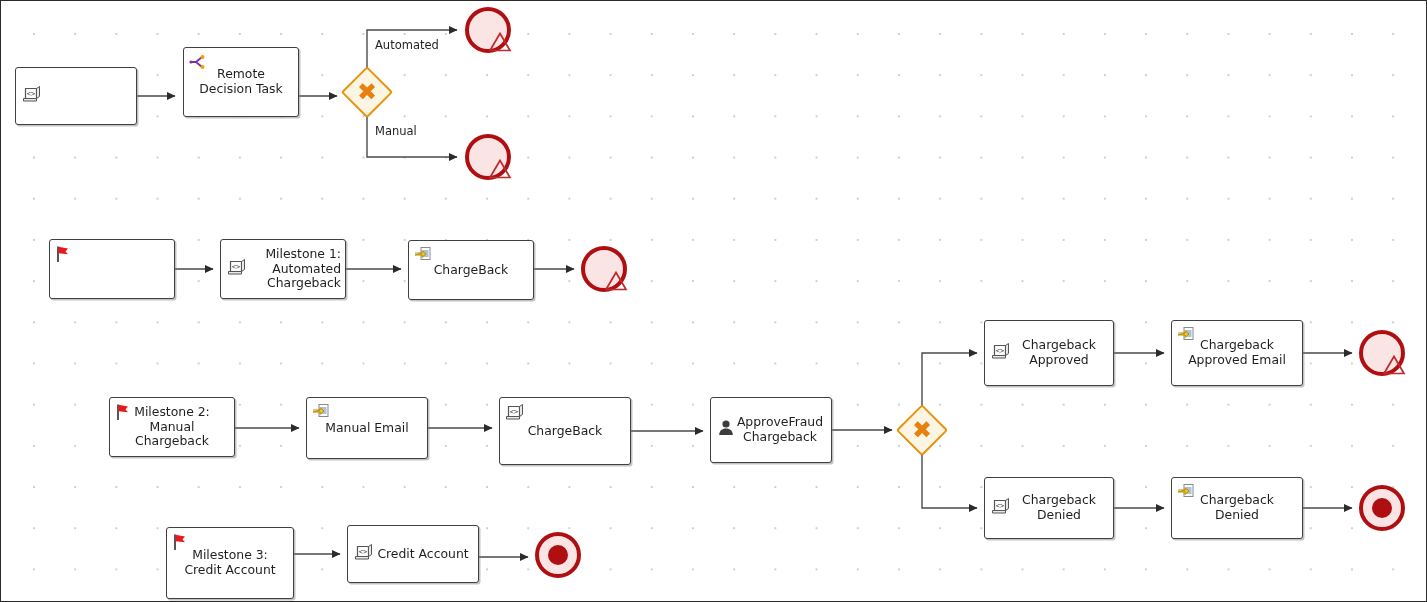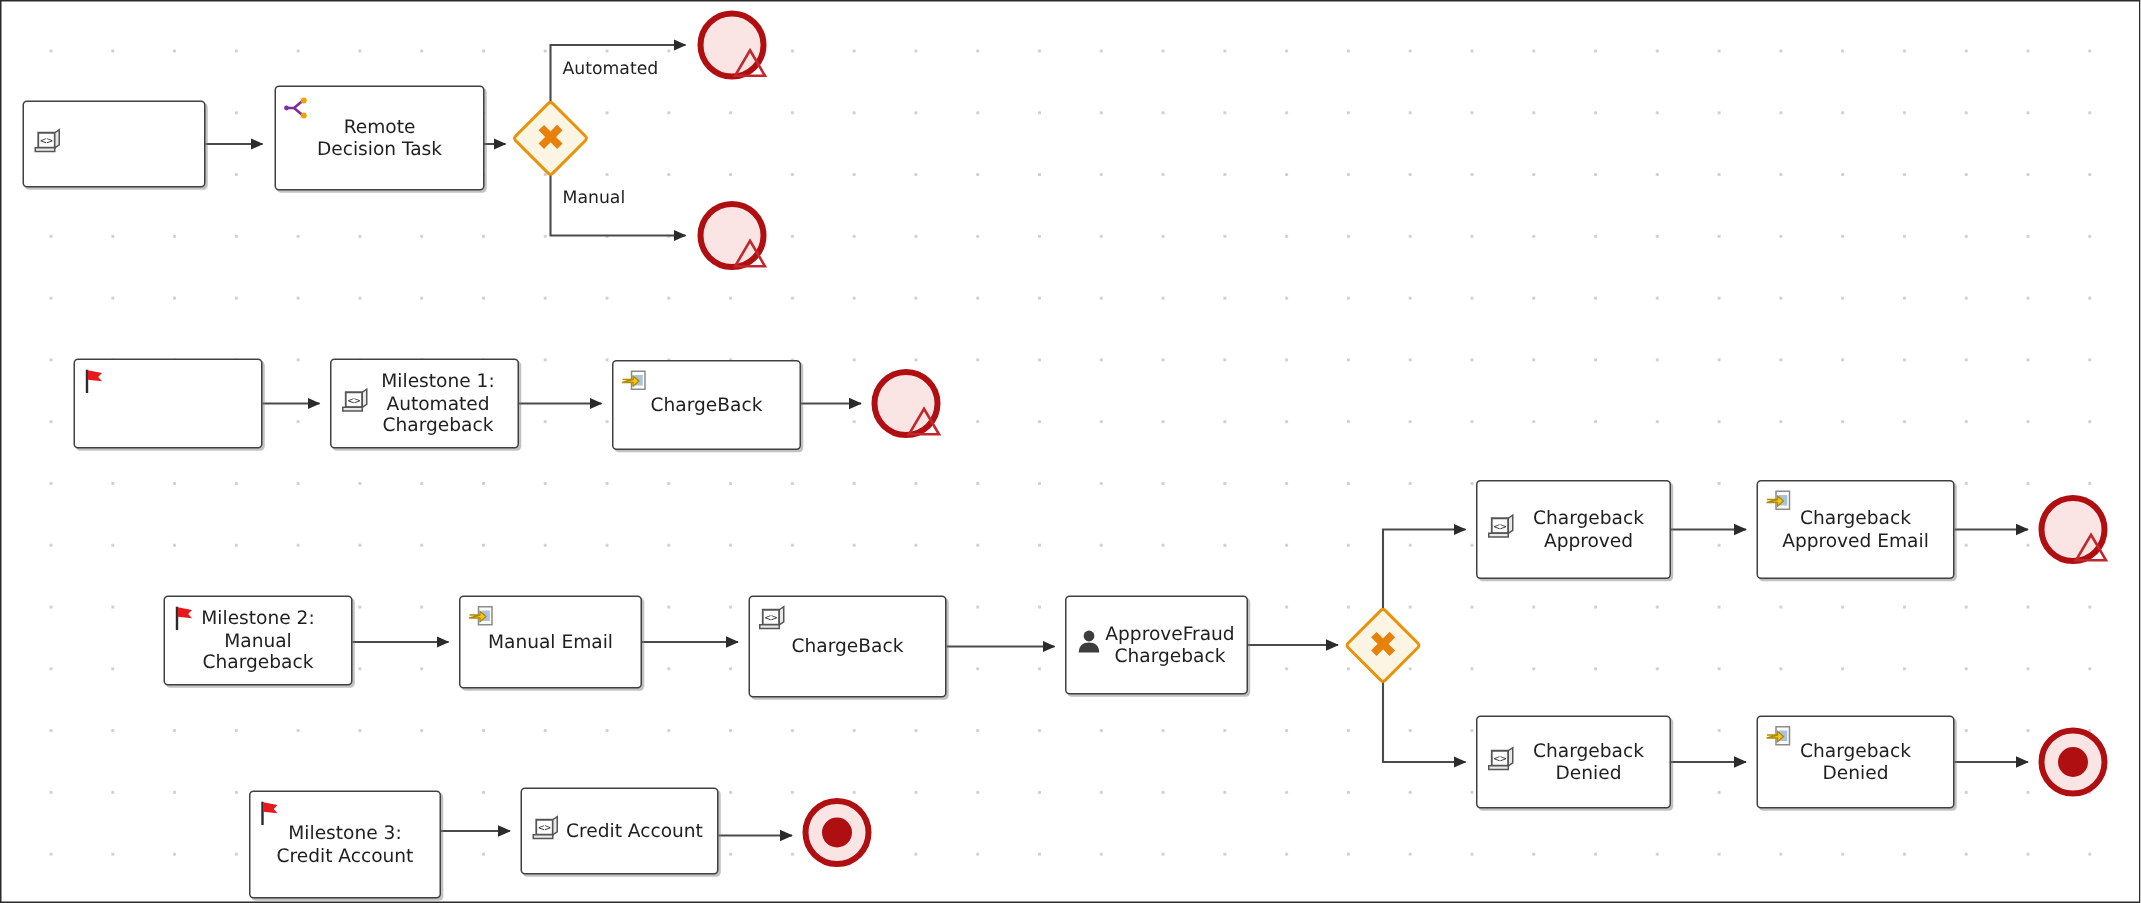--- a/index.html
+++ b/index.html
@@ -167,21 +167,21 @@
     <span class="nicon mid">
       <svg width="20" height="18" viewBox="0 0 20 18">
         <path d="M3.5,3.5 h11 v10 h-11 z" fill="#fdfdfd" stroke="#555" stroke-width="1.2"></path>
         <path d="M14.5,3.5 l3,-2 v10 l-3,2 z" fill="#e8e8e8" stroke="#555" stroke-width="1"></path>
         <path d="M1.5,13.5 h13 v2.5 h-13 z" fill="#eaeaea" stroke="#555" stroke-width="1"></path>
         <text x="9" y="11" font-size="7" fill="#333" text-anchor="middle" font-family="DejaVu Sans Mono, monospace">&lt;&gt;</text>
       </svg>
     </span>
   </div>
 
-  <div class="node" style="left:182px; top:56px; width:140px; height:70px;">
+  <div class="node" style="left:182px; top:46px; width:116px; height:70px;">
     <span class="nicon tl">
       <svg width="18" height="18" viewBox="0 0 18 18">
         <path d="M2,9 L7,9 M7,9 L13,4 M7,9 L13,14" stroke="#7b2fa0" stroke-width="1.8" fill="none"></path>
         <circle cx="13.5" cy="4" r="2" fill="#f0a000"></circle>
         <circle cx="13.5" cy="14" r="2" fill="#f0a000"></circle>
         <circle cx="2" cy="9" r="1.6" fill="#7b2fa0"></circle>
       </svg>
     </span>
     <div class="label">Remote
 Decision Task</div>
@@ -220,21 +220,21 @@
 
   <div class="node" style="left:219px; top:238px; width:126px; height:60px;">
     <span class="nicon mid">
       <svg width="20" height="18" viewBox="0 0 20 18">
         <path d="M3.5,3.5 h11 v10 h-11 z" fill="#fdfdfd" stroke="#555" stroke-width="1.2"></path>
         <path d="M14.5,3.5 l3,-2 v10 l-3,2 z" fill="#e8e8e8" stroke="#555" stroke-width="1"></path>
         <path d="M1.5,13.5 h13 v2.5 h-13 z" fill="#eaeaea" stroke="#555" stroke-width="1"></path>
         <text x="9" y="11" font-size="7" fill="#333" text-anchor="middle" font-family="DejaVu Sans Mono, monospace">&lt;&gt;</text>
       </svg>
     </span>
-    <div class="label inline" style="padding-left:22px;">Milestone 1:
+    <div class="label inline" style="padding-left:22px;text-align:right;">Milestone 1:
 Automated
 Chargeback</div>
   </div>
 
   <div class="node" style="left:407px; top:239px; width:126px; height:60px;">
     <span class="nicon tl">
       <svg width="18" height="16" viewBox="0 0 18 16">
         <rect x="7" y="1.5" width="9" height="12" fill="#ffffff" stroke="#8a8a8a" stroke-width="1"></rect>
         <rect x="9" y="4" width="5.5" height="7" fill="#a8c3e0"></rect>
         <path d="M1,7 L8,7 M8,7 L8,4.5 L12,8 L8,11.5 L8,9 L1,9 z" fill="#f5c518" stroke="#b08a06" stroke-width="0.9" stroke-linejoin="round"></path>

